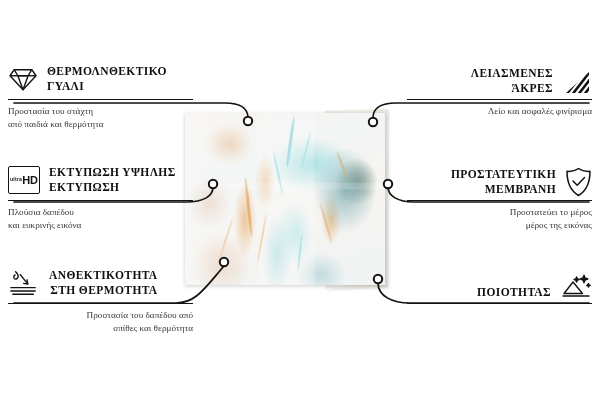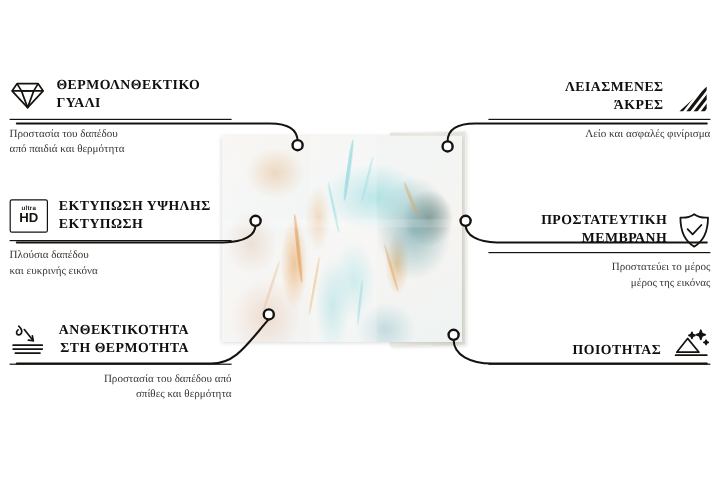--- a/index.html
+++ b/index.html
@@ -70,26 +70,26 @@
     font-size:9.2px;color:#3a3632;line-height:1.42;
     font-family:"Liberation Serif", serif;
   }
   .icon{flex:0 0 auto;display:block;}
 
   
   #feat-1{top:62px;}
   #feat-2{top:163px;}
   #feat-3{top:266px;text-align:right;}
   #feat-4{top:62px;}
-  #feat-5{top:173px;}
+  #feat-5{top:163px;}
   #feat-6{top:266px;}
 
   .hd-badge{
     border:1.6px solid #15120f;border-radius:2px;
-    width:30px;height:26px;display:flex;flex-direction:column;
+    width:30px;height:26px;display:flex;flex-direction:row;
     align-items:center;justify-content:center;line-height:1;
   }
   .hd-ultra{font-size:5.2px;font-weight:700;letter-spacing:.2px;font-family:"Liberation Sans",sans-serif;color:#15120f;}
   .hd-hd{font-size:11px;font-weight:700;font-family:"Liberation Sans",sans-serif;color:#15120f;margin-top:.5px;}
 </style>
 </head>
 <body>
 
 <div id="stage">
 
@@ -146,21 +146,21 @@
           <path d="M10.5,10.5 L21.5,10.5"></path>
         </g>
       </svg>
       <div class="f-title">
         <div>ΘΕΡΜΟΛΝΘΕΚΤΙΚΟ</div>
         <div>ΓΥΑΛΙ</div>
       </div>
     </div>
     <div class="f-rule"></div>
     <div class="f-desc">
-      <div>Προστασία του δαπέδου</div>
+      <div>Προστασία του στάχτη</div>
       <div>από παιδιά και θερμότητα</div>
     </div>
   </div>
 
   <div class="feature left" id="feat-2">
     <div class="f-head">
       <div class="hd-badge icon">
         <span class="hd-ultra">ultra</span>
         <span class="hd-hd">HD</span>
       </div>

